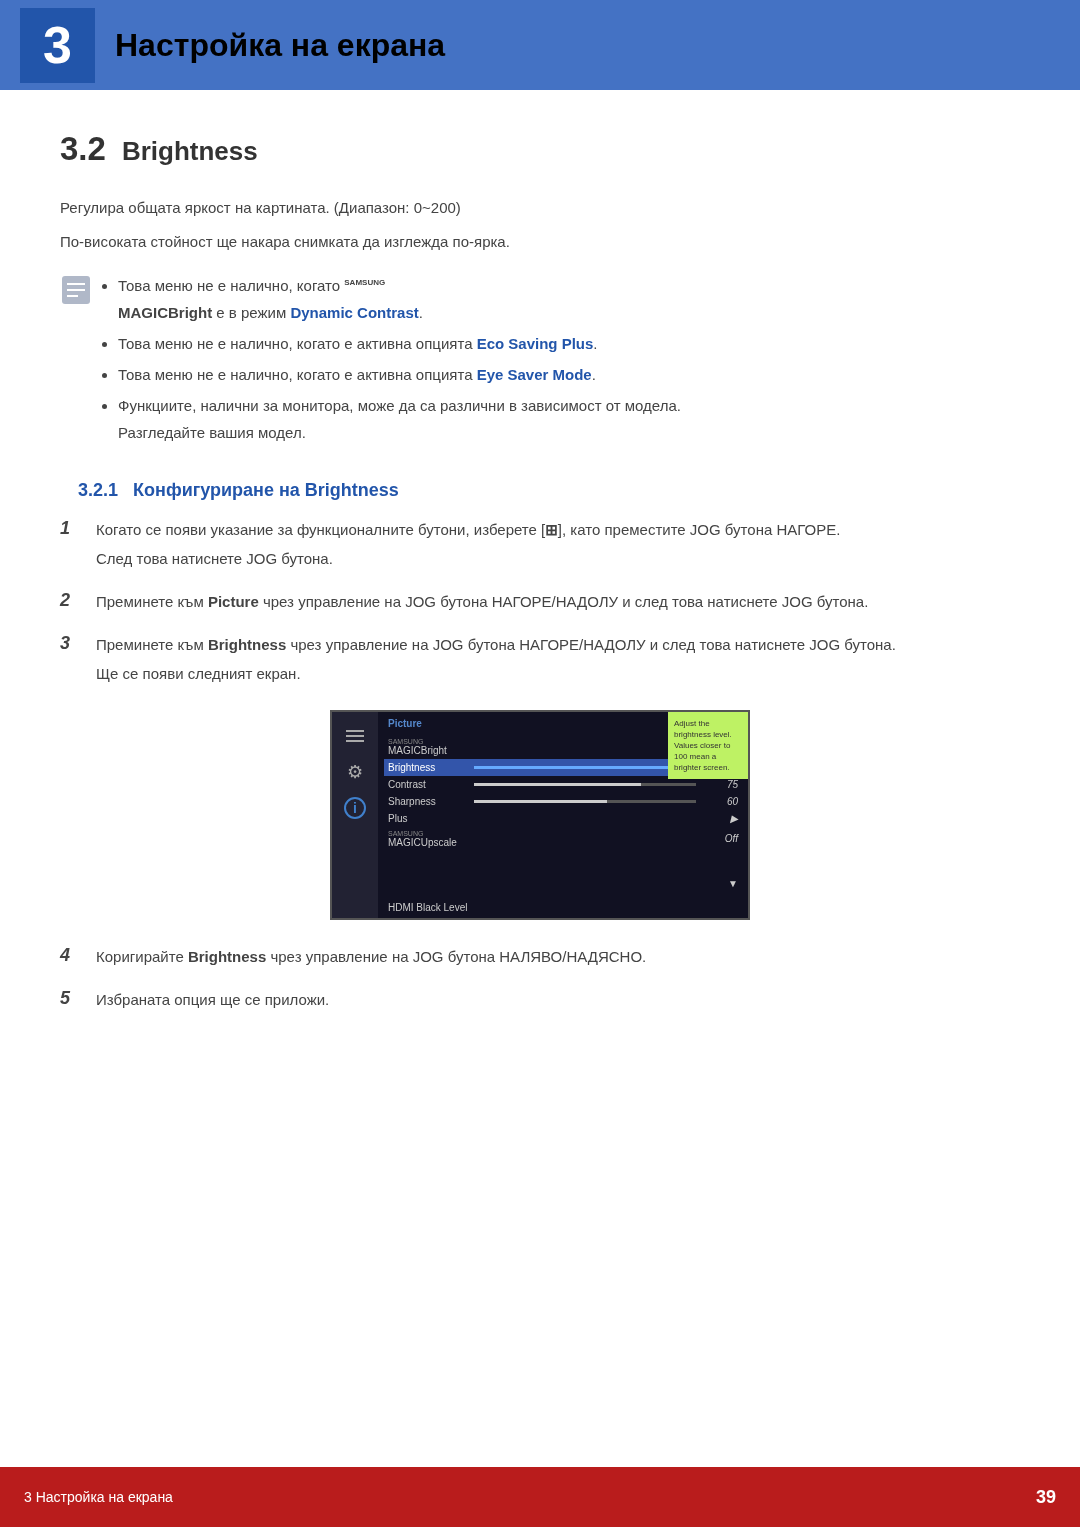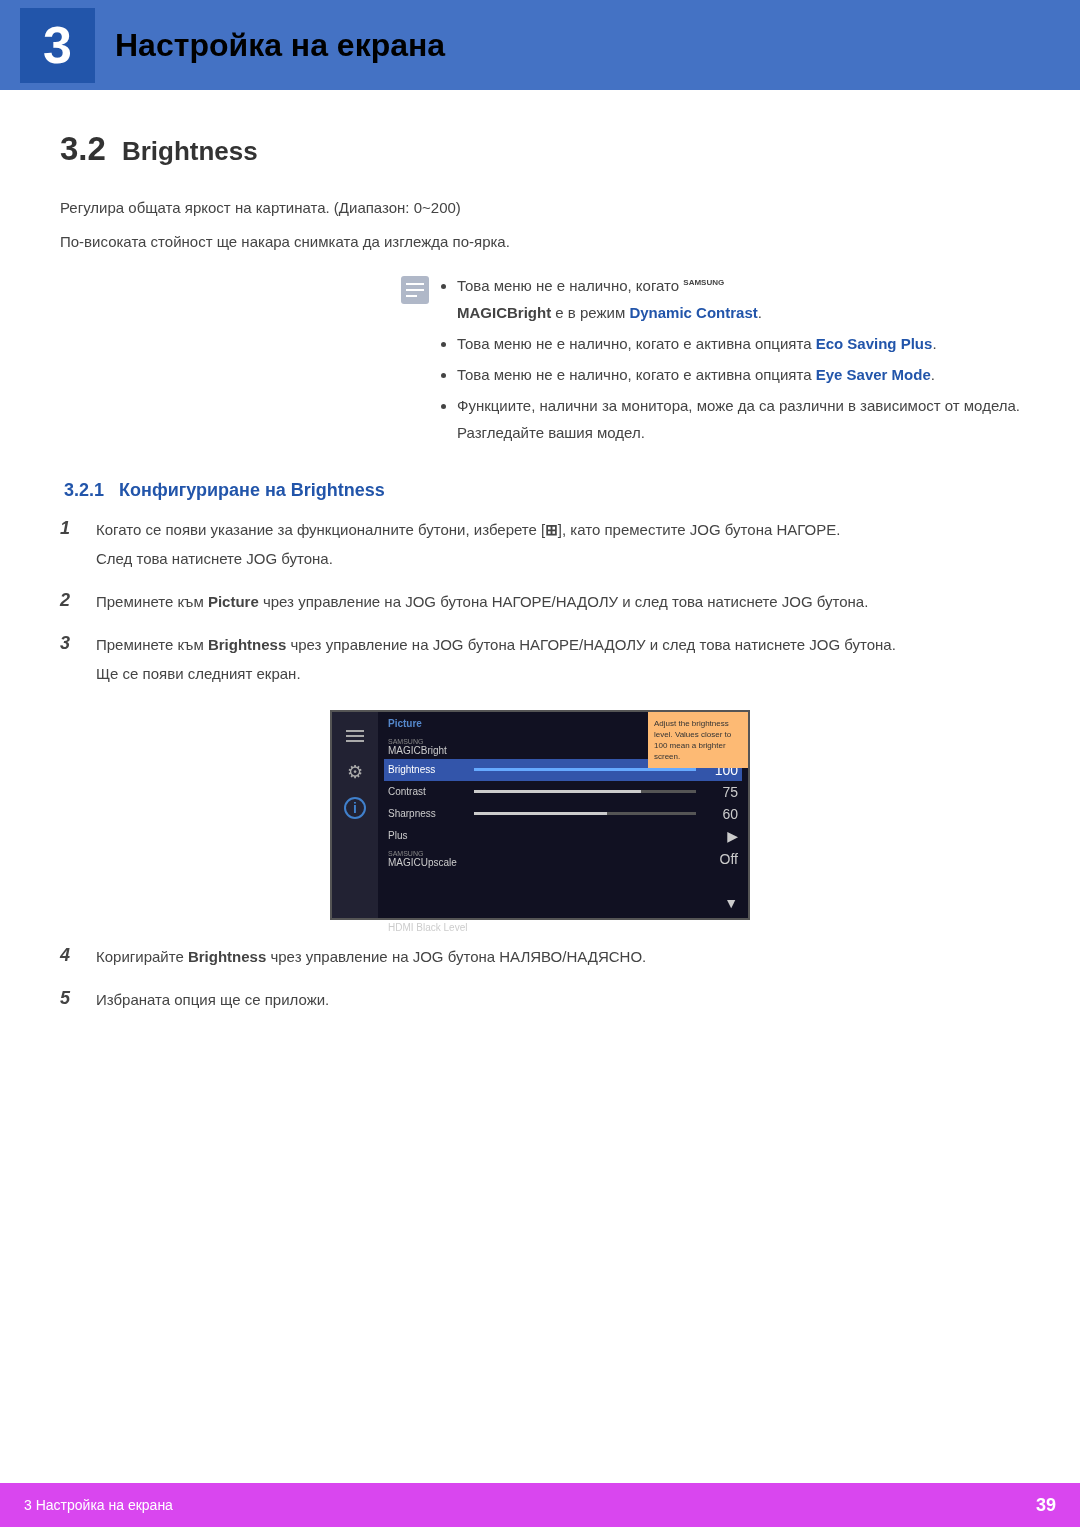--- a/index.html
+++ b/index.html
@@ -71,21 +71,20 @@
       margin-bottom: 10px;
       line-height: 1.6;
     }
 
     
     .note-block {
       display: flex;
       align-items: flex-start;
       margin: 18px 0;
       gap: 8px;
-      justify-content: flex-end;
     }
     .note-icon {
       width: 32px;
       height: 32px;
       flex-shrink: 0;
       margin-top: 2px;
     }
     .note-icon svg {
       width: 32px;
       height: 32px;
@@ -99,21 +98,21 @@
     }
     .note-bullets li {
       margin-bottom: 4px;
     }
 
     
     .subsection-heading {
       font-size: 18px;
       font-weight: bold;
       color: #2255AA;
-      margin: 30px 0 16px 4px;
+      margin: 30px 0 16px 18px;
     }
     .subsection-num {
       margin-right: 10px;
     }
 
     
     .steps {
       list-style: none;
       padding: 0;
     }
@@ -214,24 +213,25 @@
       margin: 0 -4px;
     }
     .monitor-menu-label {
       font-size: 10px;
       color: #ccc;
     }
     .monitor-menu-label.active {
       color: #fff;
     }
     .monitor-menu-value {
-      font-size: 14px;
+      font-size: 10px;
       color: #ccc;
       margin-left: 8px;
       flex-shrink: 0;
+      font-style: italic;
     }
     .monitor-menu-value.active {
       color: #fff;
     }
     .monitor-bar-container {
       flex: 1;
       display: flex;
       align-items: center;
       padding: 0 6px;
     }
@@ -248,40 +248,40 @@
       height: 100%;
       background: #ccc;
     }
     .monitor-bar.active .fill {
       background: #66aaff;
     }
     .monitor-tooltip {
       position: absolute;
       right: 0;
       top: 0;
-      width: 100px;
-      background: #fdba74;
+      width: 80px;
+      background: #bef264;
       padding: 6px;
       font-size: 8px;
       color: #333;
       line-height: 1.4;
     }
 
     
     b { font-weight: bold; }
     .blue { color: #2255AA; }
 
     
     .footer {
       position: absolute;
       bottom: 0;
       left: 0;
       right: 0;
-      height: 44px;
-      background: #d946ef;
+      height: 60px;
+      background: #b91c1c;
       display: flex;
       align-items: center;
       justify-content: space-between;
       padding: 0 24px;
     }
     .footer-text {
       color: #fff;
       font-size: 14px;
     }
     .footer-page {

